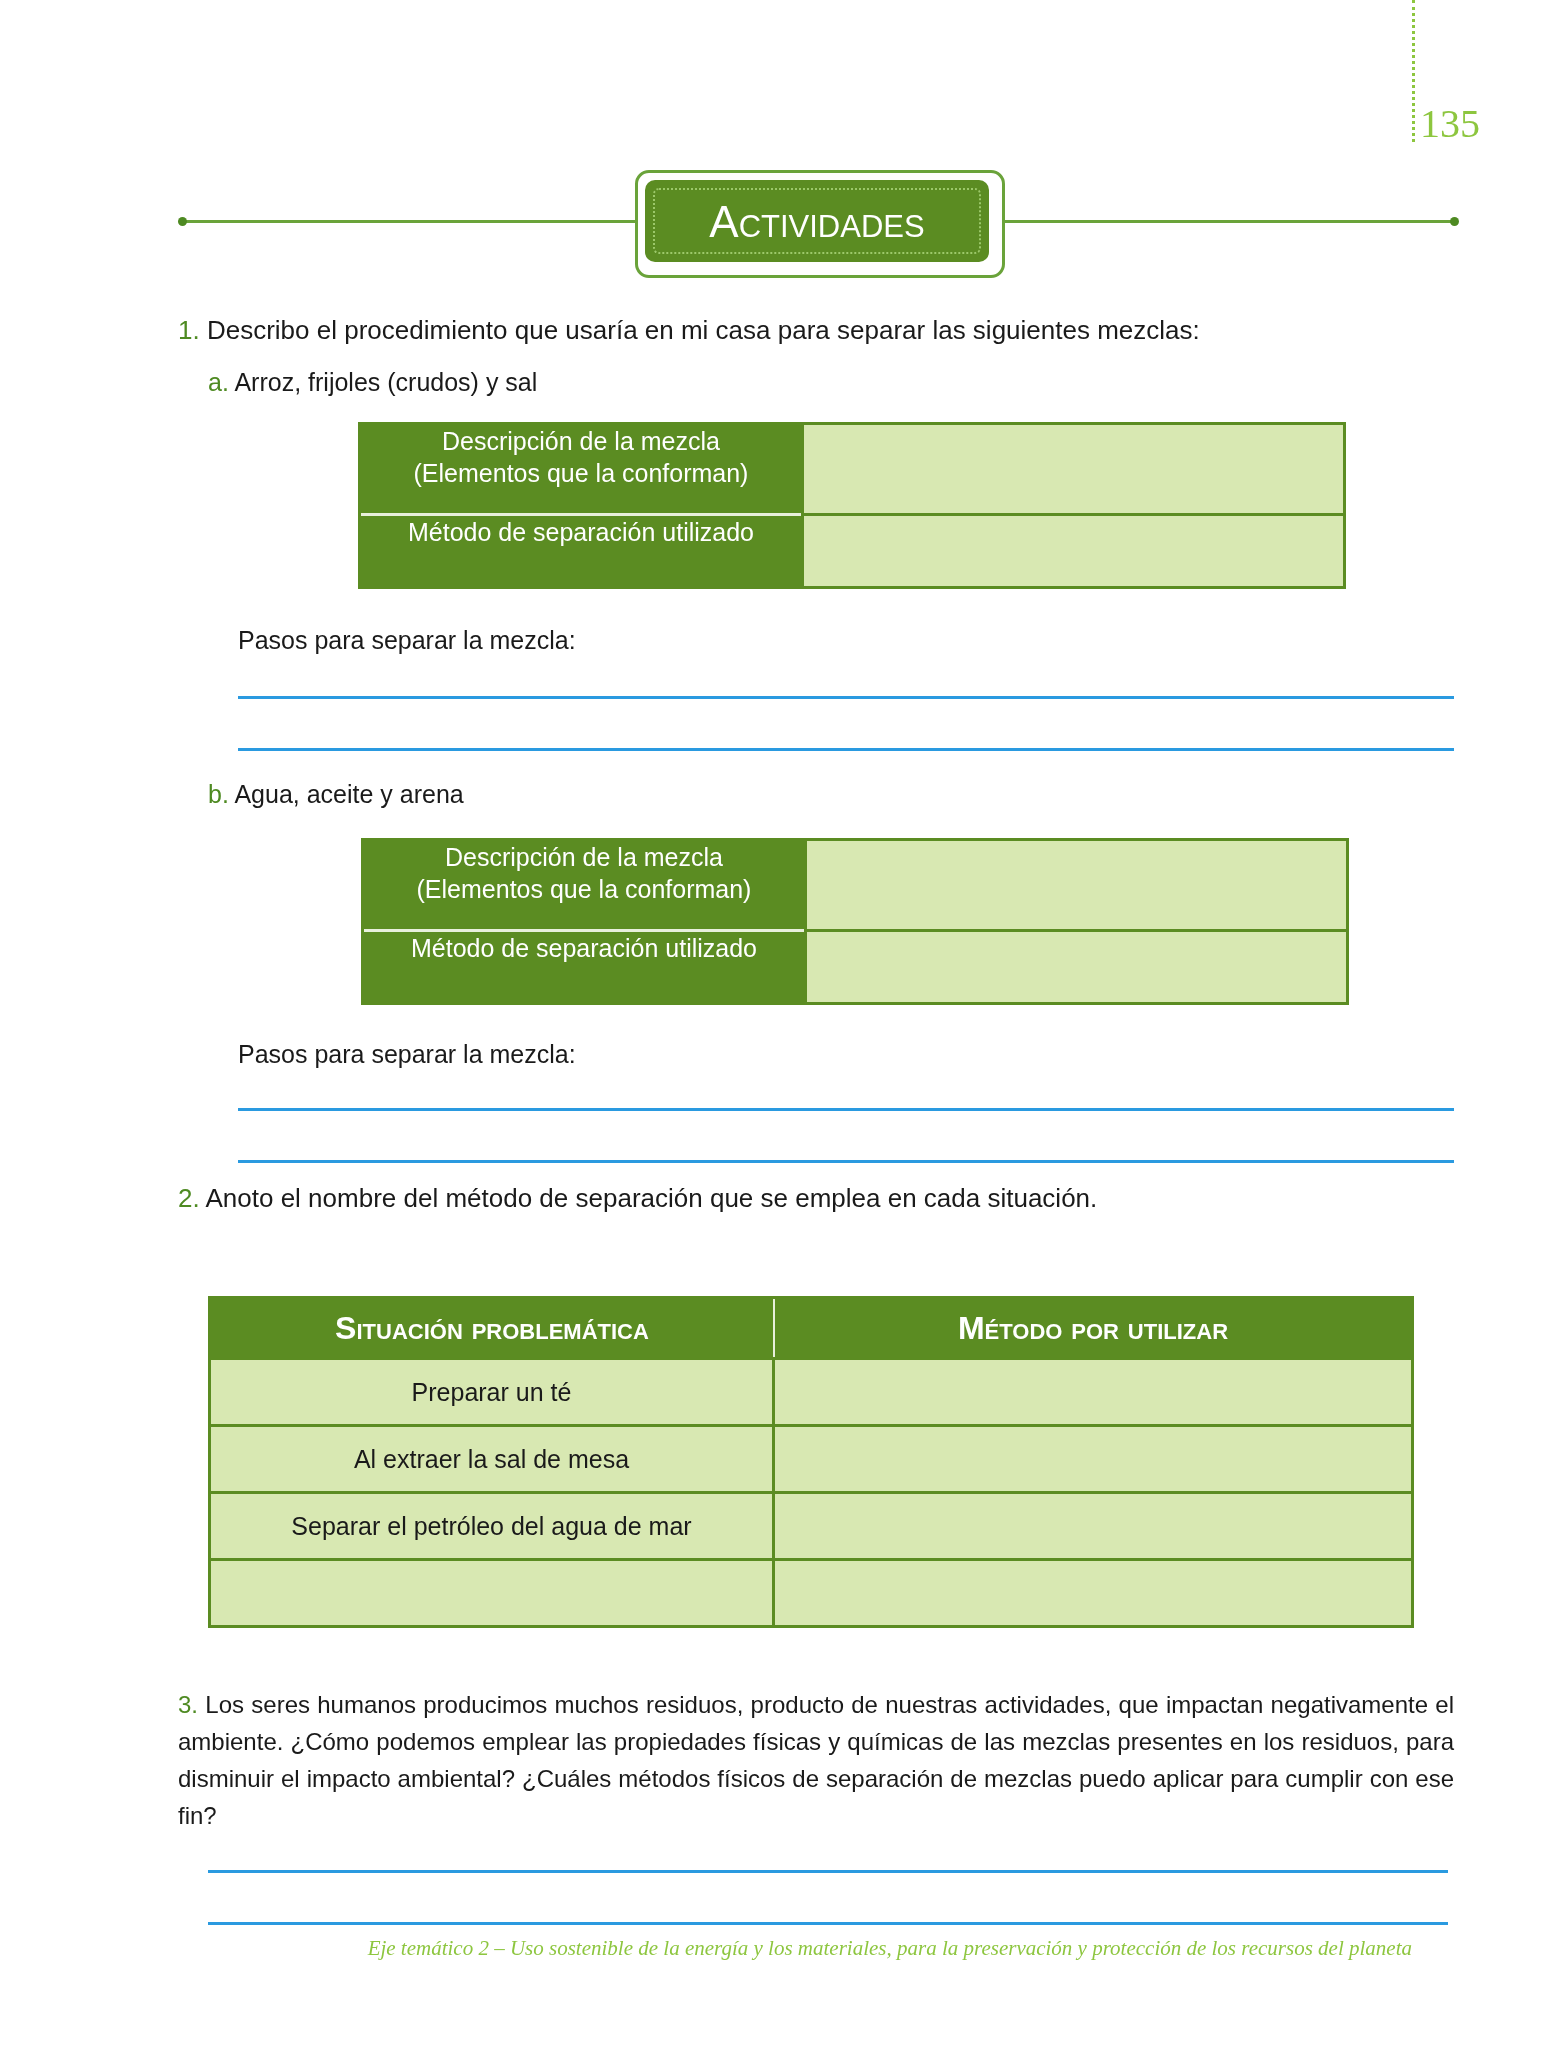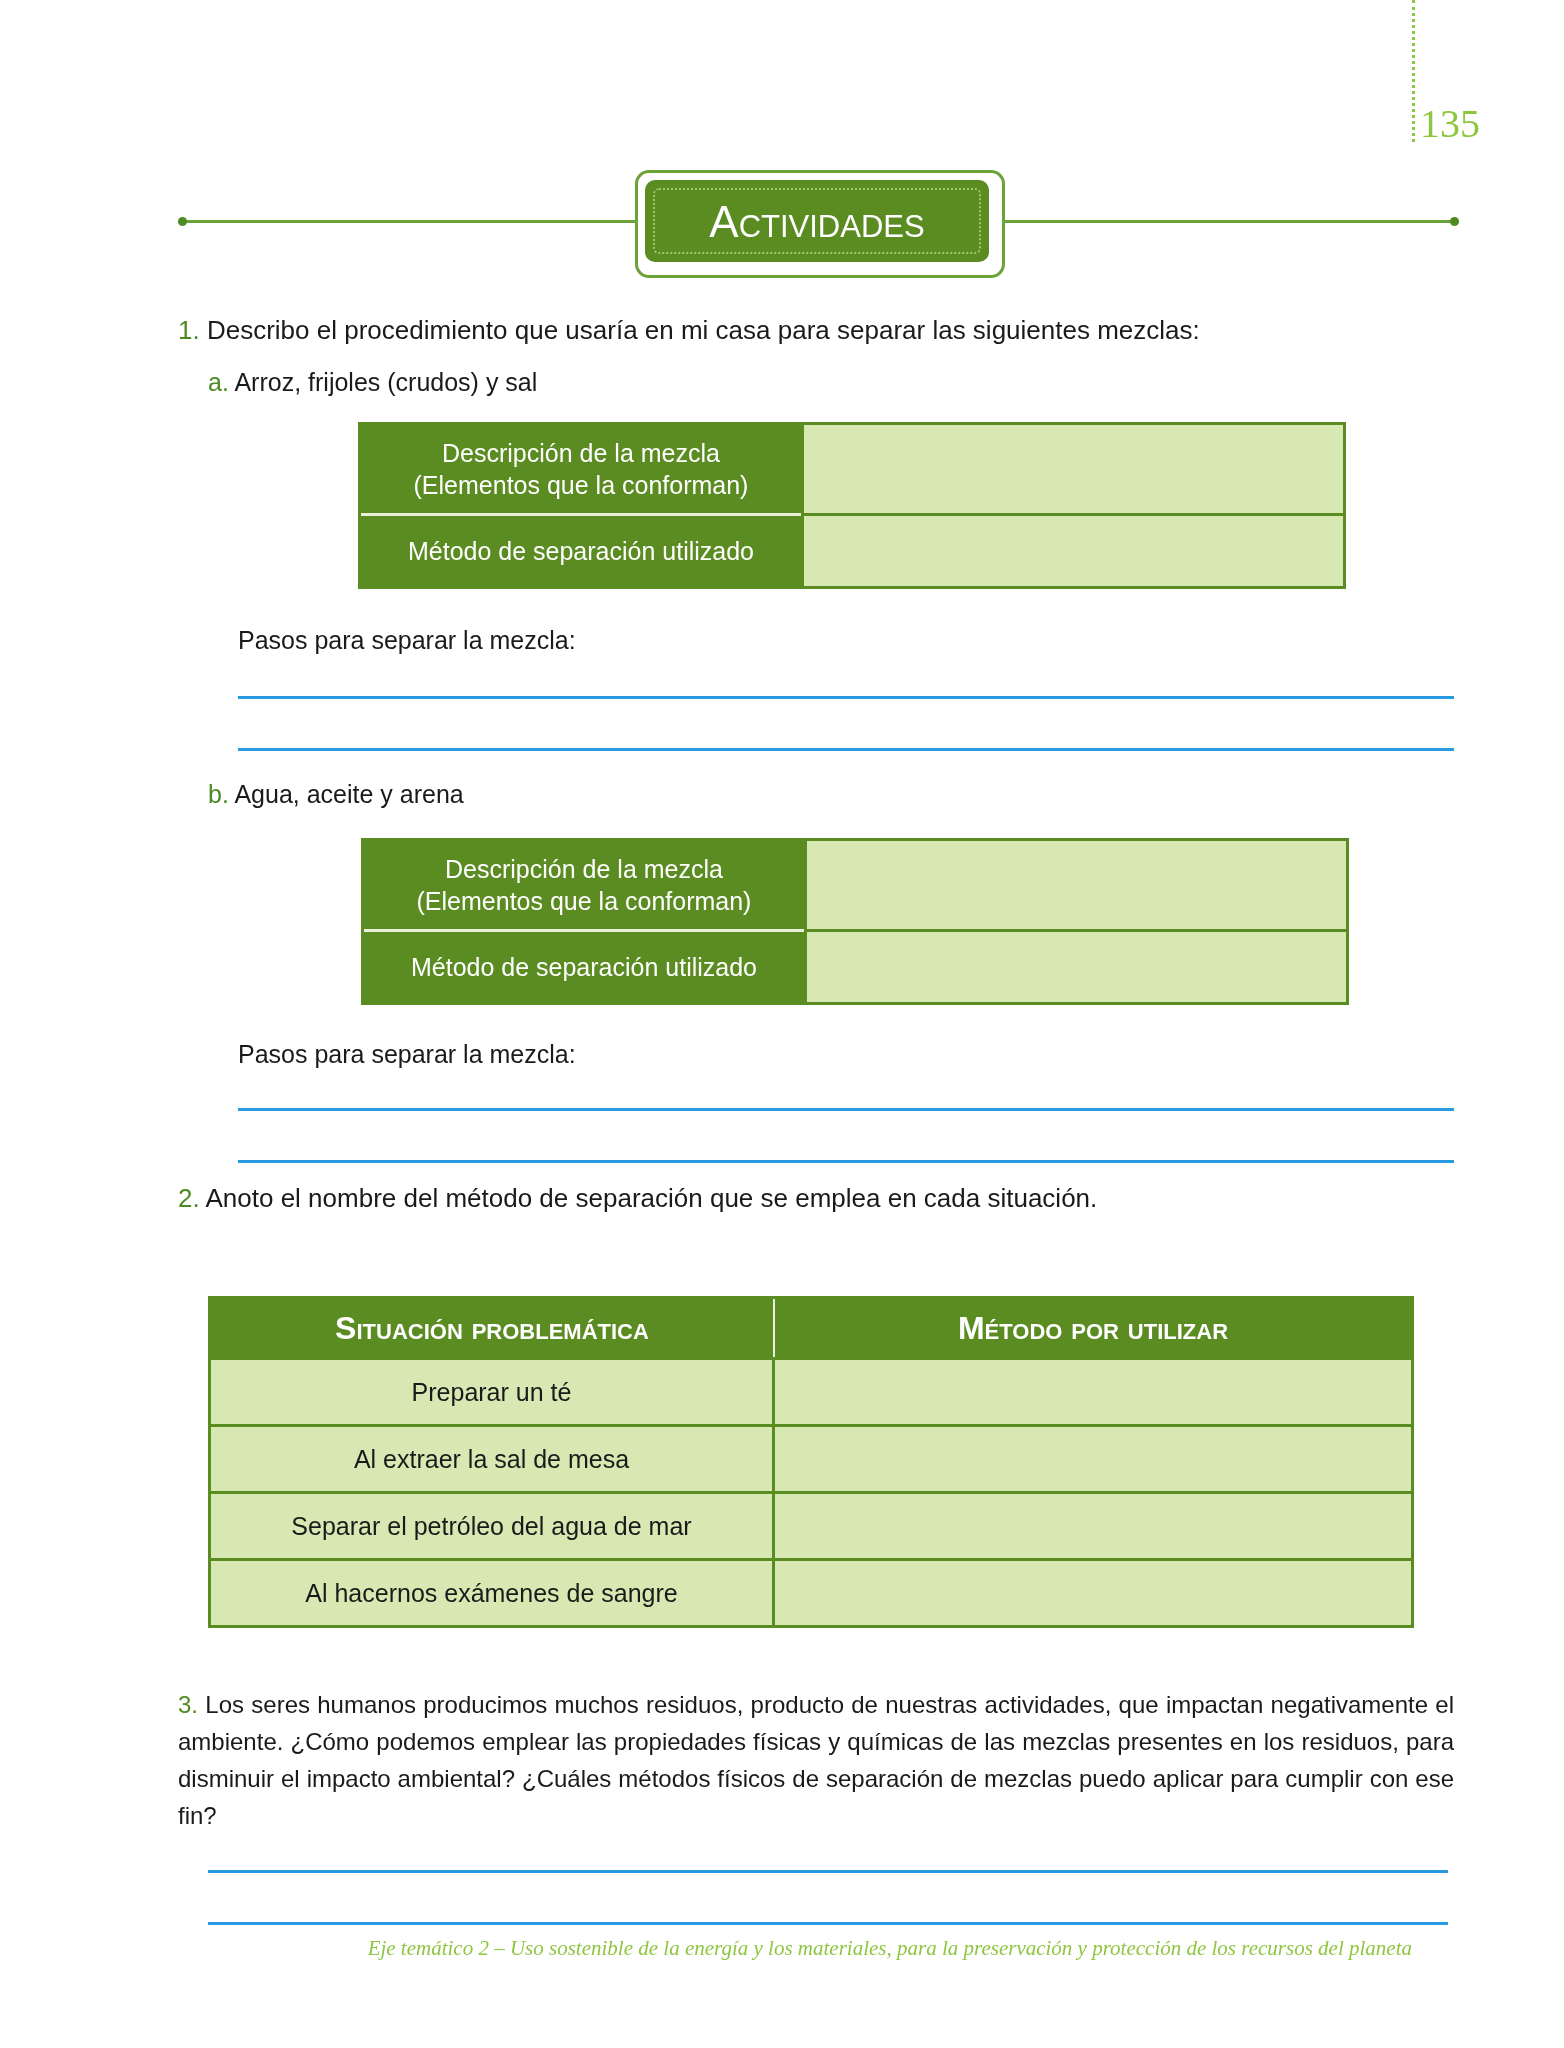--- a/index.html
+++ b/index.html
@@ -32,21 +32,21 @@
                   letter-spacing: 0px; z-index: 2; border-radius: 9px; }
 
   
   .q { font-size: 26px; line-height: 36px; }
   .num { color: #4e8a22; }
   .sub { font-size: 25px; }
 
   
   .mtable { border: 3px solid #5b8c22; display: grid; grid-template-columns: 440px 1fr; background: #5b8c22; }
   .mtable .lab { background: #5b8c22; color: #fff; font-size: 25px; text-align: center;
-                 display: flex; align-items: center; justify-content: center; line-height: 32px; }
+                 display: flex; justify-content: center; line-height: 32px; }
   .mtable .lab.top { border-bottom: 3px solid #e8f0dc; }
   .mtable .fill { background: #d8e8b2; border-left: 3px solid #5b8c22; }
   .mtable .fill.top { border-bottom: 3px solid #5b8c22; }
   .mtable .r1 { height: 88px; }
   .mtable .r2 { height: 70px; }
 
   .blue-line { height: 3px; background: #2a9ae0; }
 
   
   .stable { left: 208px; top: 1296px; width: 1200px; border: 3px solid #5b8c22; }
@@ -134,21 +134,20 @@
   </div>
   <div class="row body">
     <div>Al extraer la sal de mesa</div>
     <div></div>
   </div>
   <div class="row body">
     <div>Separar el petróleo del agua de mar</div>
     <div></div>
   </div>
   <div class="row body">
-    <div>Al hacernos exámenes de sangre</div>
     <div></div>
   </div>
 </div>
 
 <div class="abs q3">
   <span class="num">3.</span>
   <span>Los seres humanos producimos muchos residuos, producto de nuestras actividades, que impactan negativamente el ambiente. ¿Cómo podemos emplear las propiedades físicas y químicas de las mezclas presentes en los residuos, para disminuir el impacto ambiental? ¿Cuáles métodos físicos de separación de mezclas puedo aplicar para cumplir con ese fin?</span>
 </div>
 <div class="abs blue-line" style="left:208px; top:1870px; width:1240px;"></div>
 <div class="abs blue-line" style="left:208px; top:1922px; width:1240px;"></div>

